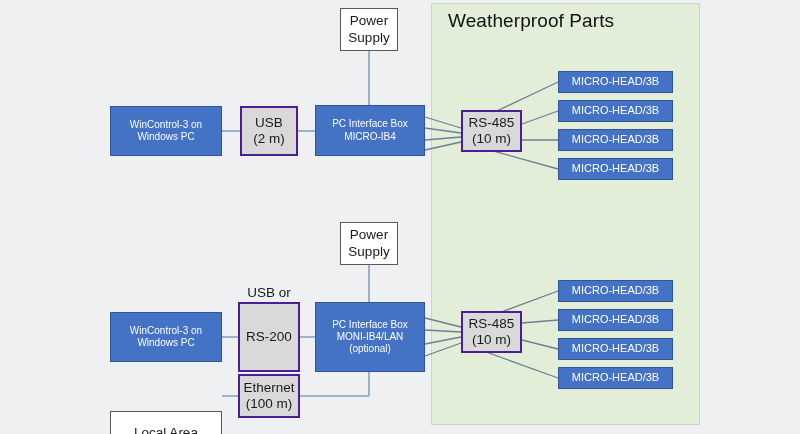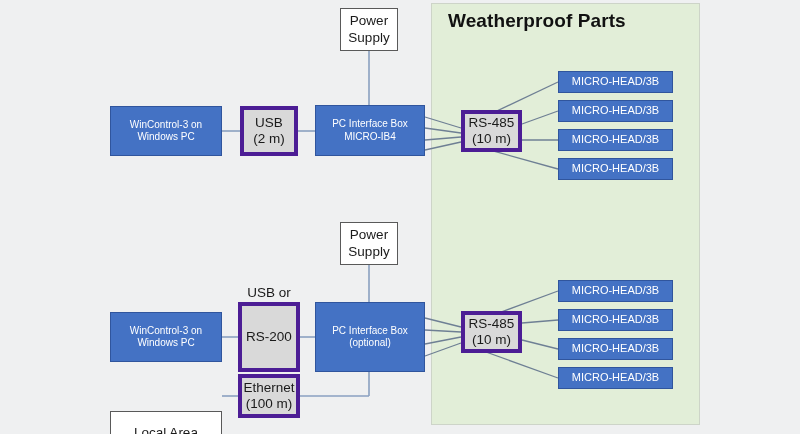--- a/index.html
+++ b/index.html
@@ -27,21 +27,21 @@
     position: absolute;
     background: #e2eed8;
     border: 1px solid #cdd4c8;
     box-sizing: border-box;
   }
   .region-title {
     position: absolute;
     left: 448px;
     top: 10px;
     font-size: 19px;
-    font-weight: bold;
+    font-weight: normal;
     color: #111111;
     letter-spacing: 0.1px;
     white-space: nowrap;
   }
   .node {
     position: absolute;
     box-sizing: border-box;
     display: flex;
     flex-direction: column;
     align-items: center;
@@ -52,21 +52,21 @@
   .node .ln { display: block; white-space: nowrap; }
   .node-blue {
     background: #4472c4;
     border: 1px solid #30559d;
     color: #ffffff;
     font-size: 10px;
   }
   .node-blue.small { font-size: 11px; }
   .node-gray {
     background: #d9d9d9;
-    border: 4px solid #4c1d95;
+    border: 2px solid #4c1d95;
     color: #1a1a1a;
     font-size: 13.5px;
   }
   .node-white {
     background: #ffffff;
     border: 1px solid #595959;
     color: #1a1a1a;
     font-size: 13.5px;
   }
 </style>
@@ -160,20 +160,21 @@
     <span class="ln">(2 m)</span>
   </div>
 
   <div class="node node-white" style="left:340px; top:222px; width:58px; height:43px;">
     <span class="ln">Power</span>
     <span class="ln">Supply</span>
   </div>
 
   <div class="node node-blue" style="left:315px; top:302px; width:110px; height:70px;">
     <span class="ln">PC Interface Box</span>
+    <span class="ln">MONI-IB4/LAN</span>
     <span class="ln">(optional)</span>
   </div>
 
   <div class="node node-white" style="left:110px; top:374px; width:112px; height:44px;margin-top:37px;">
     <span class="ln">Local Area</span>
   </div>
 
   <div class="node node-gray" style="left:238px; top:374px; width:62px; height:44px;">
     <span class="ln">Ethernet</span>
     <span class="ln">(100 m)</span>

